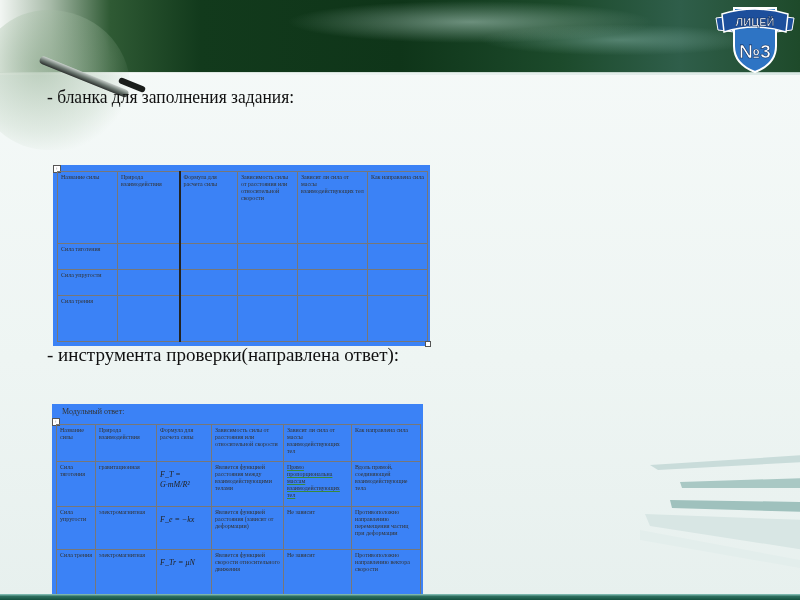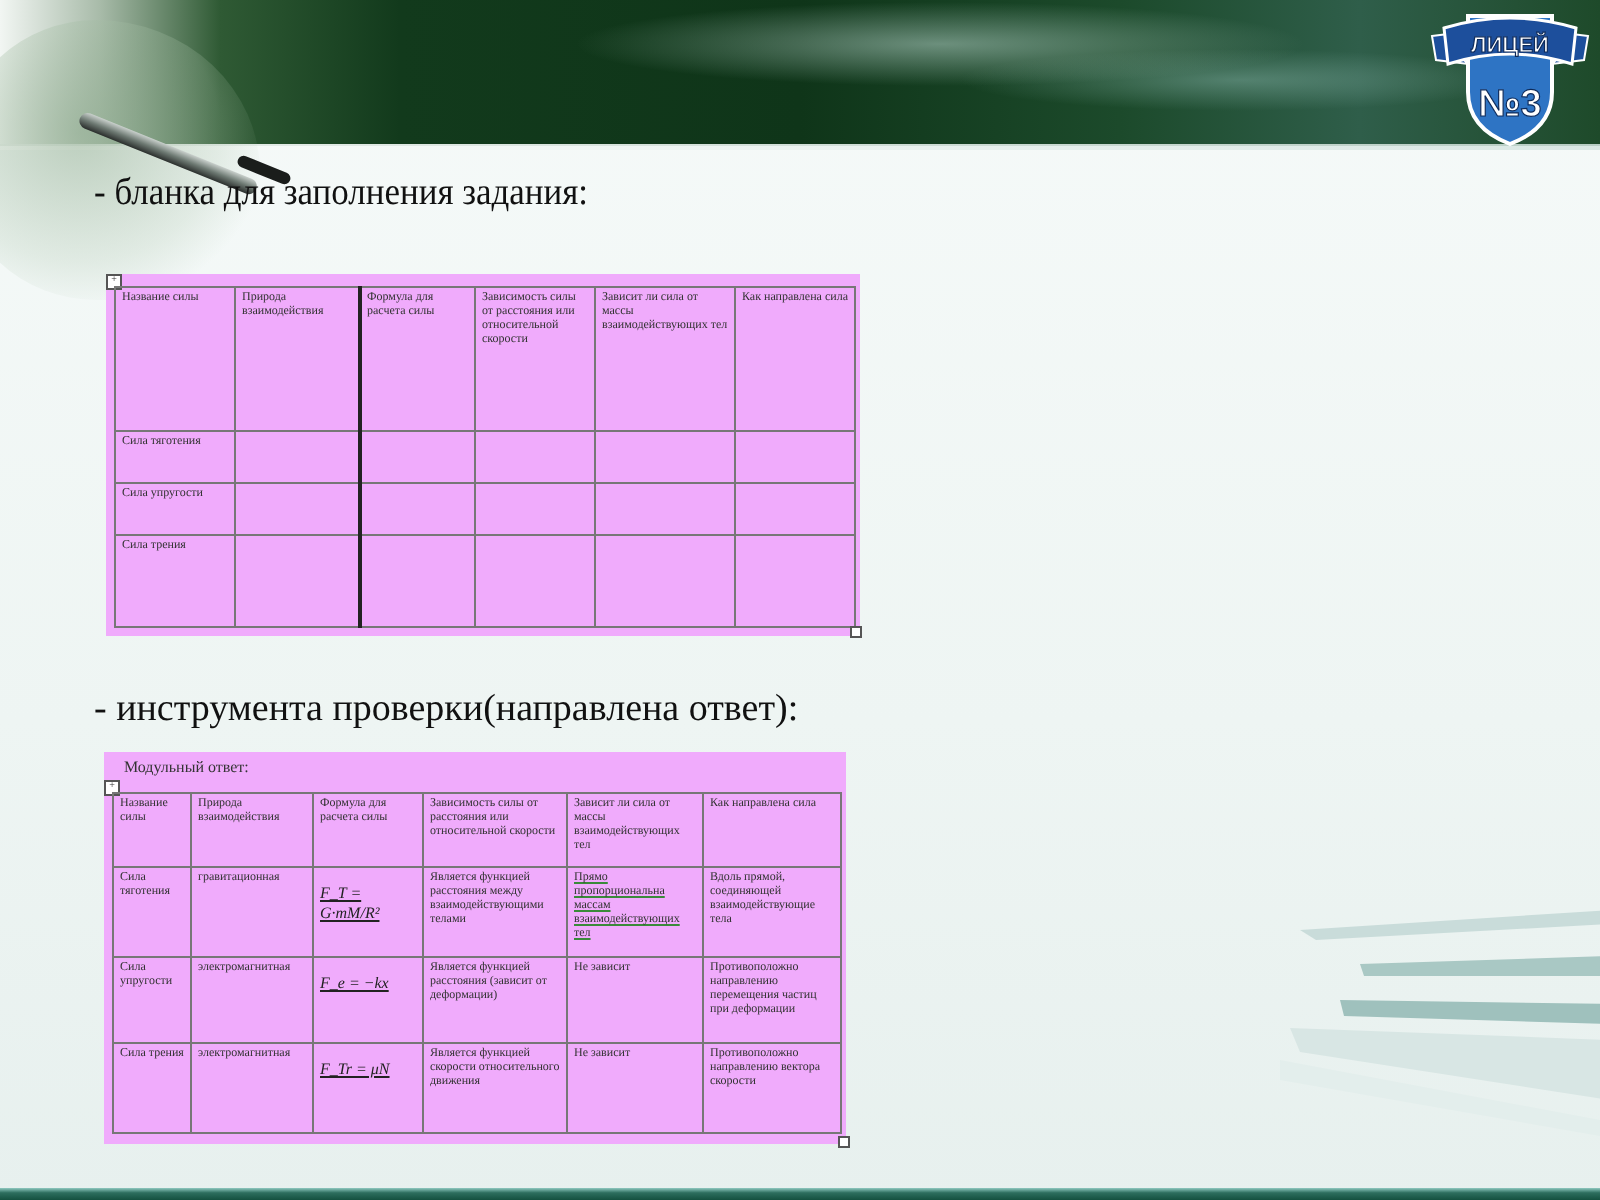--- a/index.html
+++ b/index.html
@@ -35,21 +35,21 @@
     background:#1a1d1b; transform:rotate(22deg); border-radius:3px;
   }
   .logo { position:absolute; left:712px; top:2px; width:86px; height:72px; }
   .heading {
     position:absolute; font-size:19px; color:#111; white-space:nowrap;
   }
   #h1 { left:47px; top:86px; transform:scaleX(0.92); transform-origin:left; }
   #h2 { left:47px; top:344px; }
 
   .sheet {
-    position:absolute; background:#f0abfc;
+    position:absolute; background:#3b82f6;margin-top:28px;
   }
   #sheet1 { left:53px; top:137px; width:377px; height:181px; }
   #sheet2 { left:52px; top:376px; width:371px; height:196px; }
 
   .anchor {
     position:absolute; width:6px; height:6px; border:1px solid #555; background:#fff;
     font-size:5px; line-height:6px; text-align:center; color:#333;
   }
   .resize {
     position:absolute; width:4px; height:4px; border:1px solid #555; background:#fff;
@@ -59,21 +59,21 @@
     font-family:"Liberation Serif", serif; color:#333;
   }
   table.grid td {
     border:1px solid #777; vertical-align:top; padding:2px 3px;
     font-size:6px; line-height:7px; overflow:hidden;
   }
   #t1 { left:4px; top:6px; width:370px; }
   #t1 td.thick { border-left:2px solid #222; }
   #t2 { left:4px; top:20px; width:364px; }
   .caption2 { position:absolute; left:10px; top:3px; font-size:8px; color:#333; }
-  .formula { font-style:italic; font-size:8px; line-height:10px; color:#222; padding-top:6px; display:block;text-decoration:underline; }
+  .formula { font-style:italic; font-size:8px; line-height:10px; color:#222; padding-top:6px; display:block; }
   .underline-green { text-decoration:underline; text-decoration-color:#3a8a3a; }
 
   .books { position:absolute; left:640px; top:450px; width:170px; height:120px; }
   .bottom-bar {
     position:absolute; left:0; top:594px; width:800px; height:6px;
     background:linear-gradient(180deg, #8fc9c0 0, #2d6e5e 40%, #14503f 100%);
   }
 </style>
 </head>
 <body>

